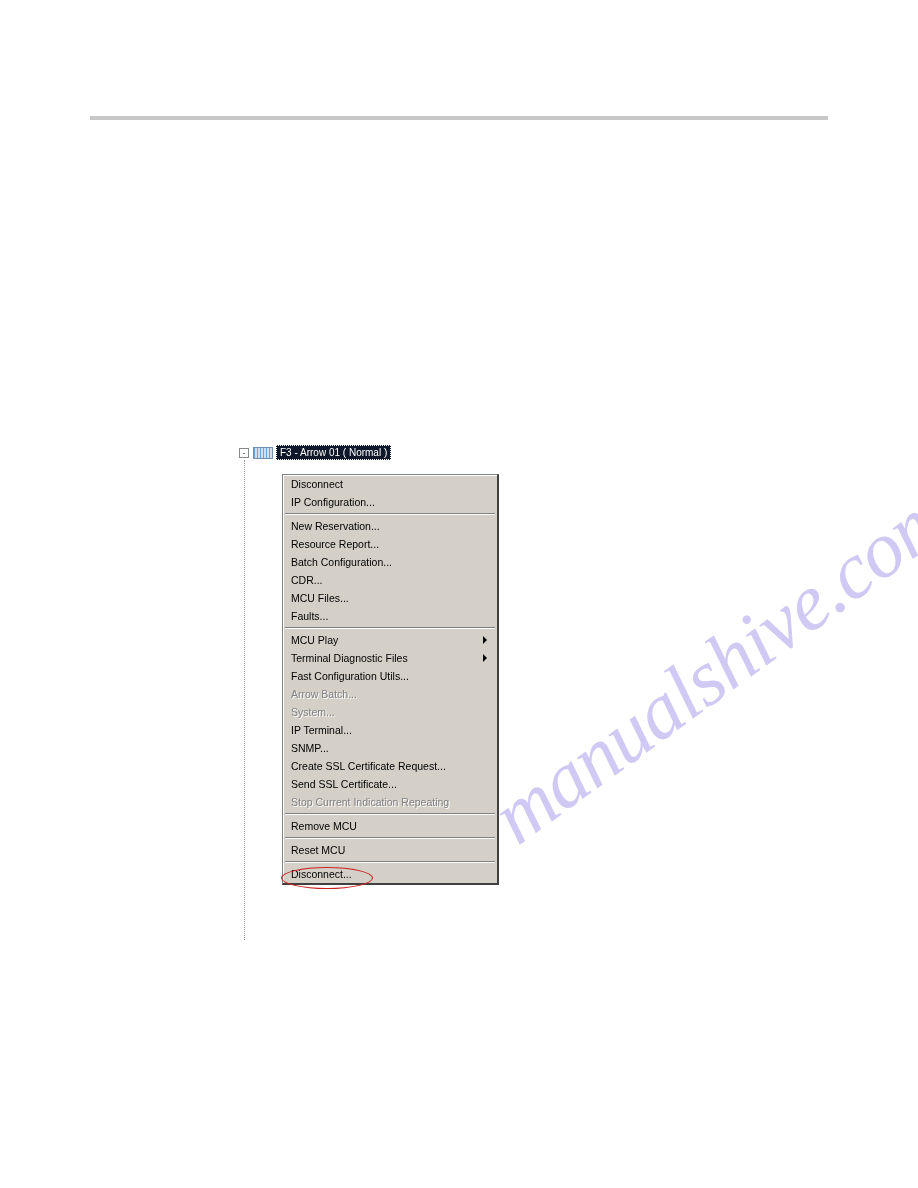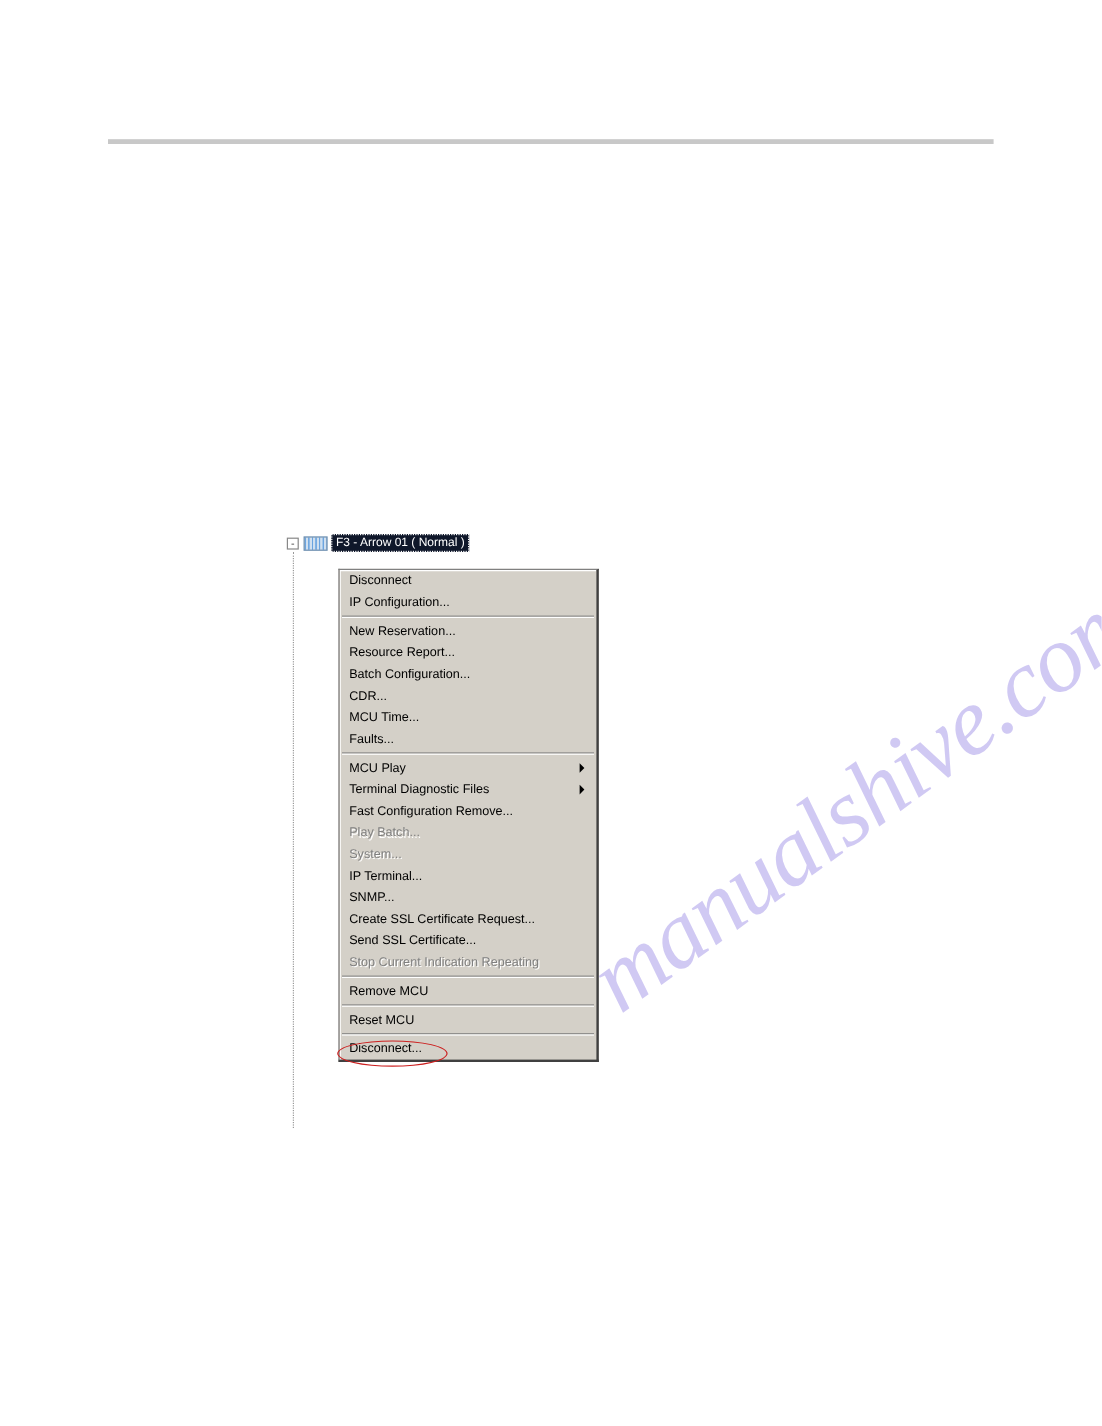--- a/index.html
+++ b/index.html
@@ -167,41 +167,41 @@
     <div class="menu-item">
       <span>Resource Report...</span>
     </div>
     <div class="menu-item">
       <span>Batch Configuration...</span>
     </div>
     <div class="menu-item">
       <span>CDR...</span>
     </div>
     <div class="menu-item">
-      <span>MCU Time...</span>
+      <span>MCU Files...</span>
     </div>
     <div class="menu-item">
       <span>Faults...</span>
     </div>
 
     <div class="menu-sep"></div>
 
     <div class="menu-item">
       <span>MCU Play</span>
       <span class="submenu-arrow"></span>
     </div>
     <div class="menu-item">
       <span>Terminal Diagnostic Files</span>
       <span class="submenu-arrow"></span>
     </div>
     <div class="menu-item">
-      <span>Fast Configuration Remove...</span>
+      <span>Fast Configuration Utils...</span>
     </div>
     <div class="menu-item disabled">
-      <span>Play Batch...</span>
+      <span>Arrow Batch...</span>
     </div>
     <div class="menu-item disabled">
       <span>System...</span>
     </div>
     <div class="menu-item">
       <span>IP Terminal...</span>
     </div>
     <div class="menu-item">
       <span>SNMP...</span>
     </div>

